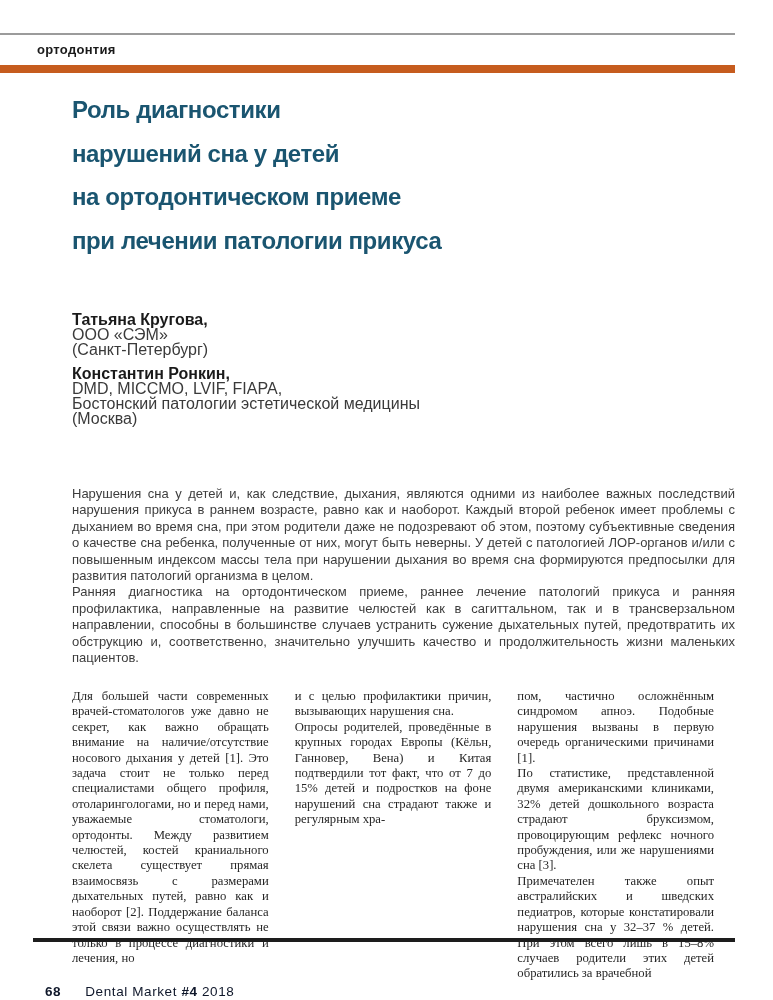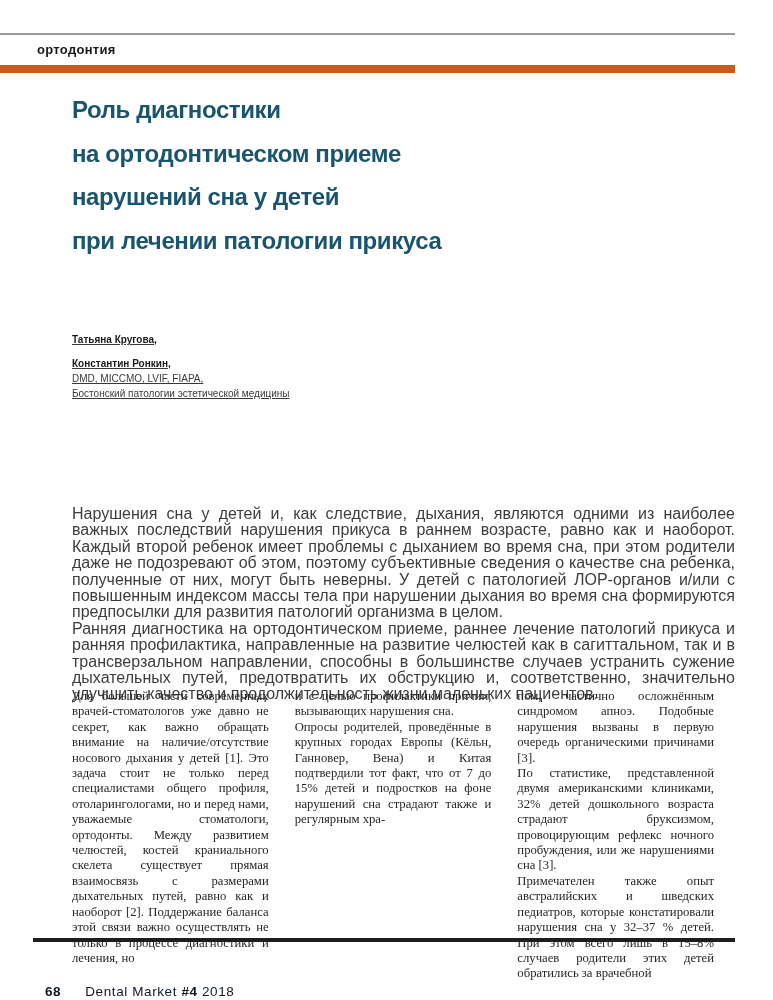--- a/index.html
+++ b/index.html
@@ -37,34 +37,33 @@
     left: 72px; top: 88px;
     width: 660px;
     color: #1A5570;
     font-size: 24px;
     font-weight: bold;
     line-height: 43.5px;
     letter-spacing: -0.4px;
   }
   .authors-block {
     position: absolute;
-    left: 72px; top: 332px;
+    left: 72px; top: 312px;
     width: 400px;
-    font-size: 10px;
+    font-size: 16px;
     line-height: 15px;
     color: #3a3a3a;
-    text-decoration: underline;
   }
   .author { margin-bottom: 9px; }
   .author-name { font-weight: bold; color: #1a1a1a; }
   .lead-abstract {
     position: absolute;
-    left: 72px; top: 506px;
+    left: 72px; top: 486px;
     width: 663px;
-    font-size: 16px;
+    font-size: 13px;
     line-height: 16.4px;
     color: #3d3d3d;
     text-align: justify;
   }
   .article-body {
     position: absolute;
     left: 72px; top: 689px;
     width: 642px;
     display: flex;
     gap: 26px;
@@ -102,51 +101,54 @@
 <body>
 
 <div class="top-rule"></div>
 
 <div class="section-label">ортодонтия</div>
 
 <div class="accent-bar"></div>
 
 <h1 class="article-title">
   <div>Роль диагностики</div>
+  <div>нарушений сна у детей</div>
   <div>на ортодонтическом приеме</div>
-  <div>нарушений сна у детей</div>
   <div>при лечении патологии прикуса</div>
 </h1>
 
 <div class="authors-block">
   <div class="author">
     <div class="author-name">Татьяна Кругова,</div>
+    <div>ООО «СЭМ»</div>
+    <div>(Санкт-Петербург)</div>
   </div>
   <div class="author">
     <div class="author-name">Константин Ронкин,</div>
     <div>DMD, MICCMO, LVIF, FIAPA,</div>
     <div>Бостонский патологии эстетической медицины</div>
+    <div>(Москва)</div>
   </div>
 </div>
 
 <div class="lead-abstract">
   <p>Нарушения сна у детей и, как следствие, дыхания, являются одними из наиболее важных последствий нарушения прикуса в раннем возрасте, равно как и наоборот. Каждый второй ребенок имеет проблемы с дыханием во время сна, при этом родители даже не подозревают об этом, поэтому субъективные сведения о качестве сна ребенка, полученные от них, могут быть неверны. У детей с патологией ЛОР-органов и/или с повышенным индексом массы тела при нарушении дыхания во время сна формируются предпосылки для развития патологий организма в целом.</p>
   <p>Ранняя диагностика на ортодонтическом приеме, раннее лечение патологий прикуса и ранняя профилактика, направленные на развитие челюстей как в сагиттальном, так и в трансверзальном направлении, способны в большинстве случаев устранить сужение дыхательных путей, предотвратить их обструкцию и, соответственно, значительно улучшить качество и продолжительность жизни маленьких пациентов.</p>
 </div>
 
 <div class="article-body">
   <div class="text-column">
     <p>Для большей части современных врачей-стоматологов уже давно не секрет, как важно обращать внимание на наличие/отсутствие носового дыхания у детей [1]. Это задача стоит не только перед специалистами общего профиля, отоларингологами, но и перед нами, уважаемые стоматологи, ортодонты. Между развитием челюстей, костей краниального скелета существует прямая взаимосвязь с размерами дыхательных путей, равно как и наоборот [2]. Поддержание баланса этой связи важно осуществлять не только в процессе диагностики и лечения, но</p>
   </div>
   <div class="text-column">
     <p>и с целью профилактики причин, вызывающих нарушения сна.</p>
     <p>Опросы родителей, проведённые в крупных городах Европы (Кёльн, Ганновер, Вена) и Китая подтвердили тот факт, что от 7 до 15% детей и подростков на фоне нарушений сна страдают также и регулярным хра-</p>
   </div>
   <div class="text-column">
-    <p>пом, частично осложнённым синдромом апноэ. Подобные нарушения вызваны в первую очередь органическими причинами [3].</p>
+    <p>пом, частично осложнённым синдромом апноэ. Подобные нарушения вызваны в первую очередь органическими причинами [1].</p>
     <p>По статистике, представленной двумя американскими клиниками, 32% детей дошкольного возраста страдают бруксизмом, провоцирующим рефлекс ночного пробуждения, или же нарушениями сна [3].</p>
     <p>Примечателен также опыт австралийских и шведских педиатров, которые констатировали нарушения сна у 32–37 % детей. При этом всего лишь в 15–8% случаев родители этих детей обратились за врачебной</p>
   </div>
 </div>
 
 <div class="footer-divider"></div>
 
 <div class="page-footer">
   <span class="page-number">68</span><span>Dental Market</span>
   <span class="issue-number">#4</span>

